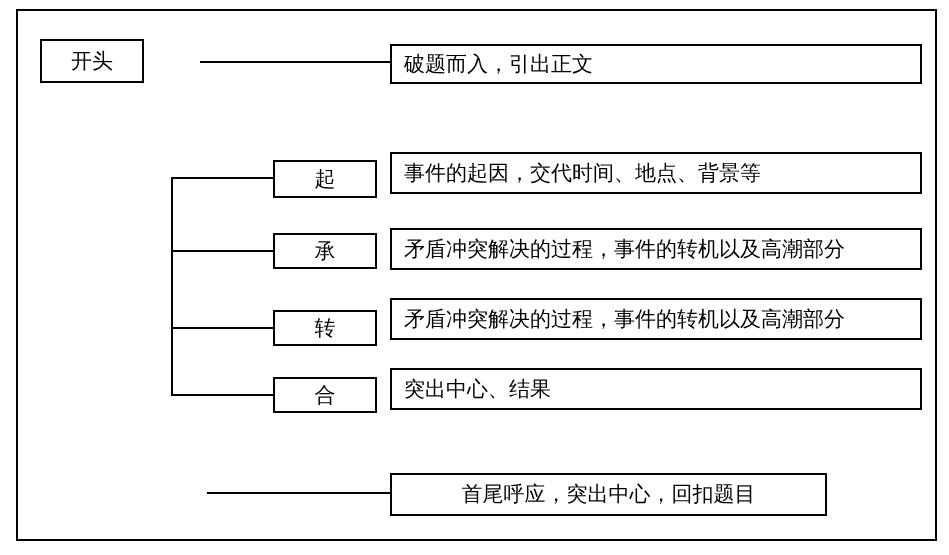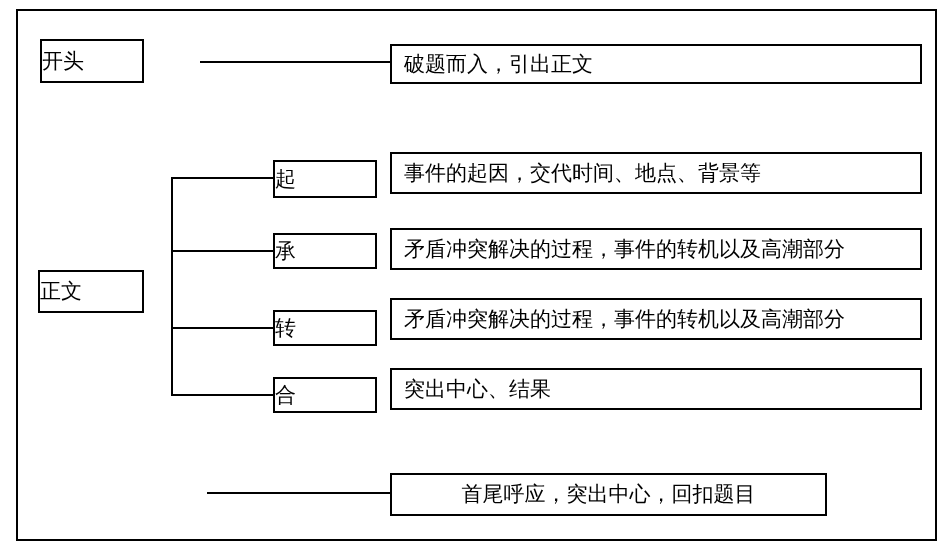--- a/index.html
+++ b/index.html
@@ -22,21 +22,21 @@
   .box {
     position: absolute;
     border: 2px solid #000;
     box-sizing: border-box;
     display: flex;
     align-items: center;
     font-size: 21px;
     line-height: 1;
     white-space: nowrap;
   }
-  .label-box { justify-content: flex-start; }
+  .label-box { justify-content: center; }
   .detail-box { justify-content: flex-start; padding-left: 12px; }
   .detail-box.centered { justify-content: center; padding-left: 0; }
   .hline, .vline { position: absolute; background: #000; }
 
   
   #box-kaitou   { left: 40px;  top: 39px;  width: 104px; height: 44px; }
   #line-kaitou  { left: 200px; top: 61px;  width: 190px; height: 2px; }
   #det-kaitou   { left: 390px; top: 44px;  width: 532px; height: 40px; }
 
   
@@ -71,23 +71,20 @@
   <div class="frame"></div>
 
   <div class="box label-box" id="box-kaitou">
     <span>开头</span>
   </div>
   <div class="hline" id="line-kaitou"></div>
   <div class="box detail-box" id="det-kaitou">
     <span>破题而入，引出正文</span>
   </div>
 
-  <div class="box label-box" id="box-zhengwen">
-    <span>正文</span>
-  </div>
   <div class="vline" id="vline-body"></div>
 
   <div class="hline" id="br-qi"></div>
   <div class="box label-box" id="box-qi">
     <span>起</span>
   </div>
   <div class="box detail-box" id="det-qi">
     <span>事件的起因，交代时间、地点、背景等</span>
   </div>
 

